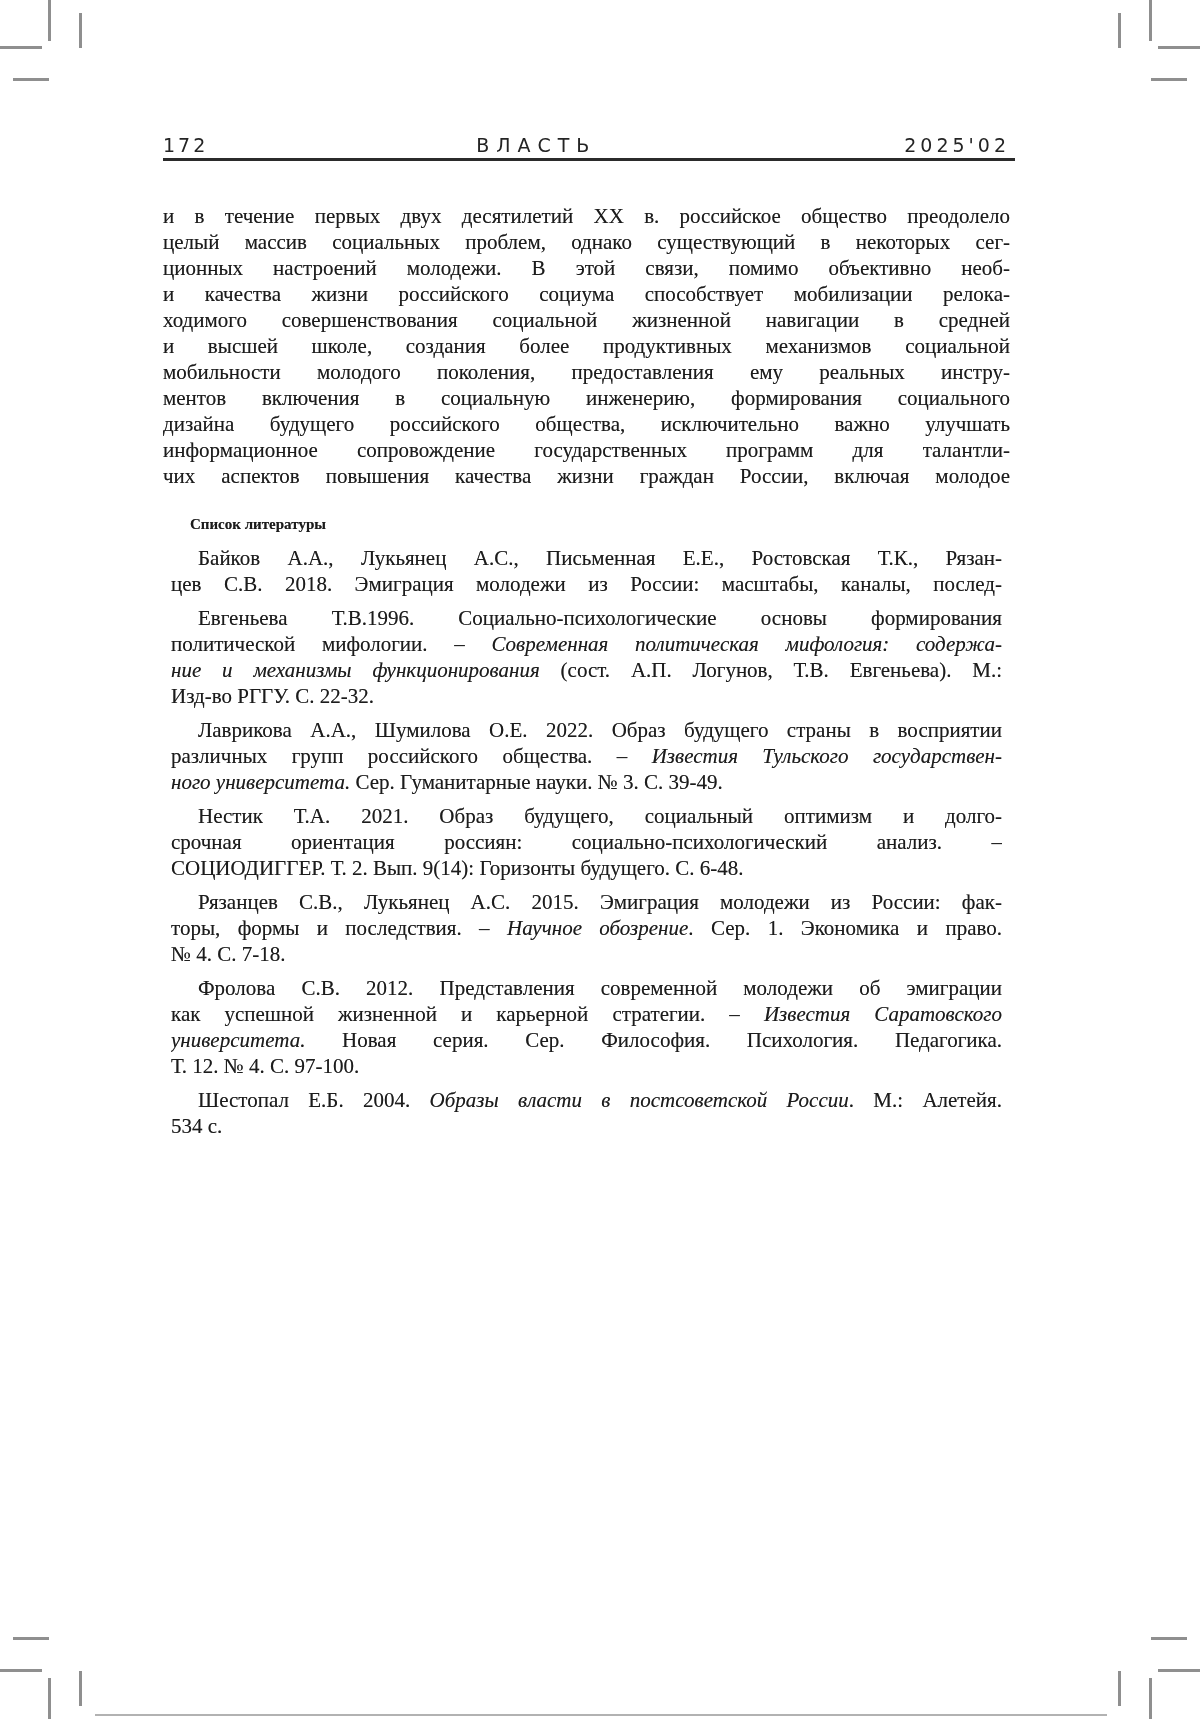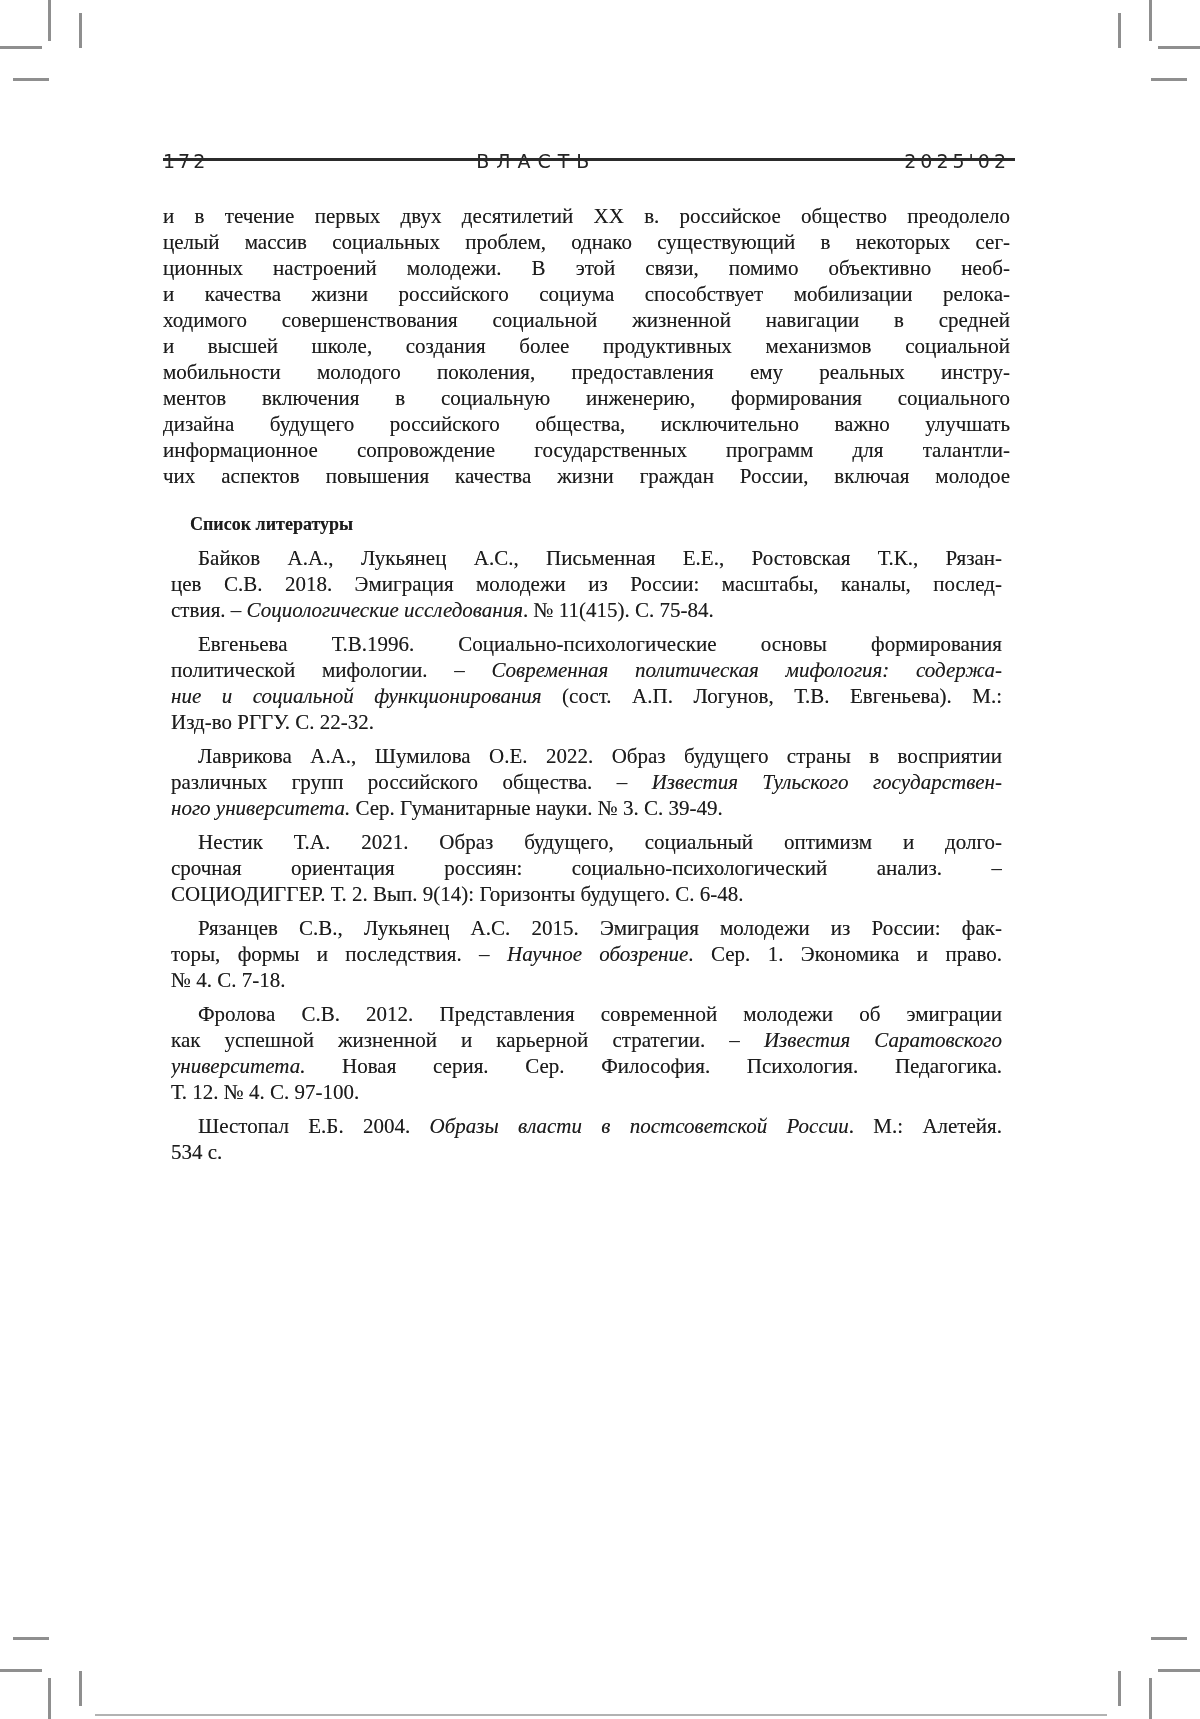--- a/index.html
+++ b/index.html
@@ -15,21 +15,21 @@
   
   .mark { position: absolute; background: #8f8f8f; }
   
   .header {
     position: absolute;
     left: 163px; top: 134px; width: 847px;
     display: flex; justify-content: space-between; align-items: baseline;
     font-family: "DejaVu Sans", sans-serif;
     font-size: 19px; color: #242424;
   }
-  .header .pageno  { letter-spacing: 3px; margin-top: 16px; }
+  .header .pageno  { letter-spacing: 3px; }
   .header .journal { letter-spacing: 7px; margin-left: -40px; }
   .header .issue   { letter-spacing: 4px; }
   .header-rule {
     position: absolute;
     left: 163px; top: 158px; width: 852px; height: 3px;
     background: #2b2b2b;
   }
   
   .text-block {
     position: absolute;
@@ -43,21 +43,21 @@
     overflow: hidden;
     text-align: justify;
     text-align-last: justify;
     white-space: normal;
   }
   .line.last { text-align-last: left; }
   .line.indent { text-indent: 27px; }
   .line em { font-style: italic; }
   .refs-heading {
     font-weight: bold;
-    font-size: 18px;
+    font-size: 15px;
     line-height: 26px;
     margin: 22px 0 0 0;
     text-indent: 27px;
   }
   .ref-entry { margin: 8px; }
   
   .bottom-line {
     position: absolute;
     left: 95px; top: 1714px; width: 1012px; height: 2px;
     background: #b2b2b2;
@@ -107,26 +107,25 @@
         <div class="line"><span>ментов включения в социальную инженерию, формирования социального</span></div>
         <div class="line"><span>дизайна будущего российского общества, исключительно важно улучшать</span></div>
         <div class="line"><span>информационное сопровождение государственных программ для талантли-</span></div>
         <div class="line"><span>чих аспектов повышения качества жизни граждан России, включая молодое</span></div>
       </div>
     <div class="refs-heading">Список литературы</div>
     <div id="references-list">
         <div class="ref-entry">
           <div class="line indent"><span>Байков А.А., Лукьянец А.С., Письменная Е.Е., Ростовская Т.К., Рязан-</span></div>
           <div class="line"><span>цев С.В. 2018. Эмиграция молодежи из России: масштабы, каналы, послед-</span></div>
-          <div class="line last"><span>ствия. – </span><em>Социологические исследования</em><span>. № 11(415). С. 75-84.</span></div>
         </div>
         <div class="ref-entry">
           <div class="line indent"><span>Евгеньева Т.В.1996. Социально-психологические основы формирования</span></div>
           <div class="line"><span>политической мифологии. – </span><em>Современная политическая мифология: содержа-</em></div>
-          <div class="line"><em>ние и социальной функционирования</em><span> (сост. А.П. Логунов, Т.В. Евгеньева). М.:</span></div>
+          <div class="line"><em>ние и механизмы функционирования</em><span> (сост. А.П. Логунов, Т.В. Евгеньева). М.:</span></div>
           <div class="line last"><span>Изд-во РГГУ. С. 22-32.</span></div>
         </div>
         <div class="ref-entry">
           <div class="line indent"><span>Лаврикова А.А., Шумилова О.Е. 2022. Образ будущего страны в восприятии</span></div>
           <div class="line"><span>различных групп российского общества. – </span><em>Известия Тульского государствен-</em></div>
           <div class="line last"><em>ного университета.</em><span> Сер. Гуманитарные науки. № 3. С. 39-49.</span></div>
         </div>
         <div class="ref-entry">
           <div class="line indent"><span>Нестик Т.А. 2021. Образ будущего, социальный оптимизм и долго-</span></div>
           <div class="line"><span>срочная ориентация россиян: социально-психологический анализ. –</span></div>

